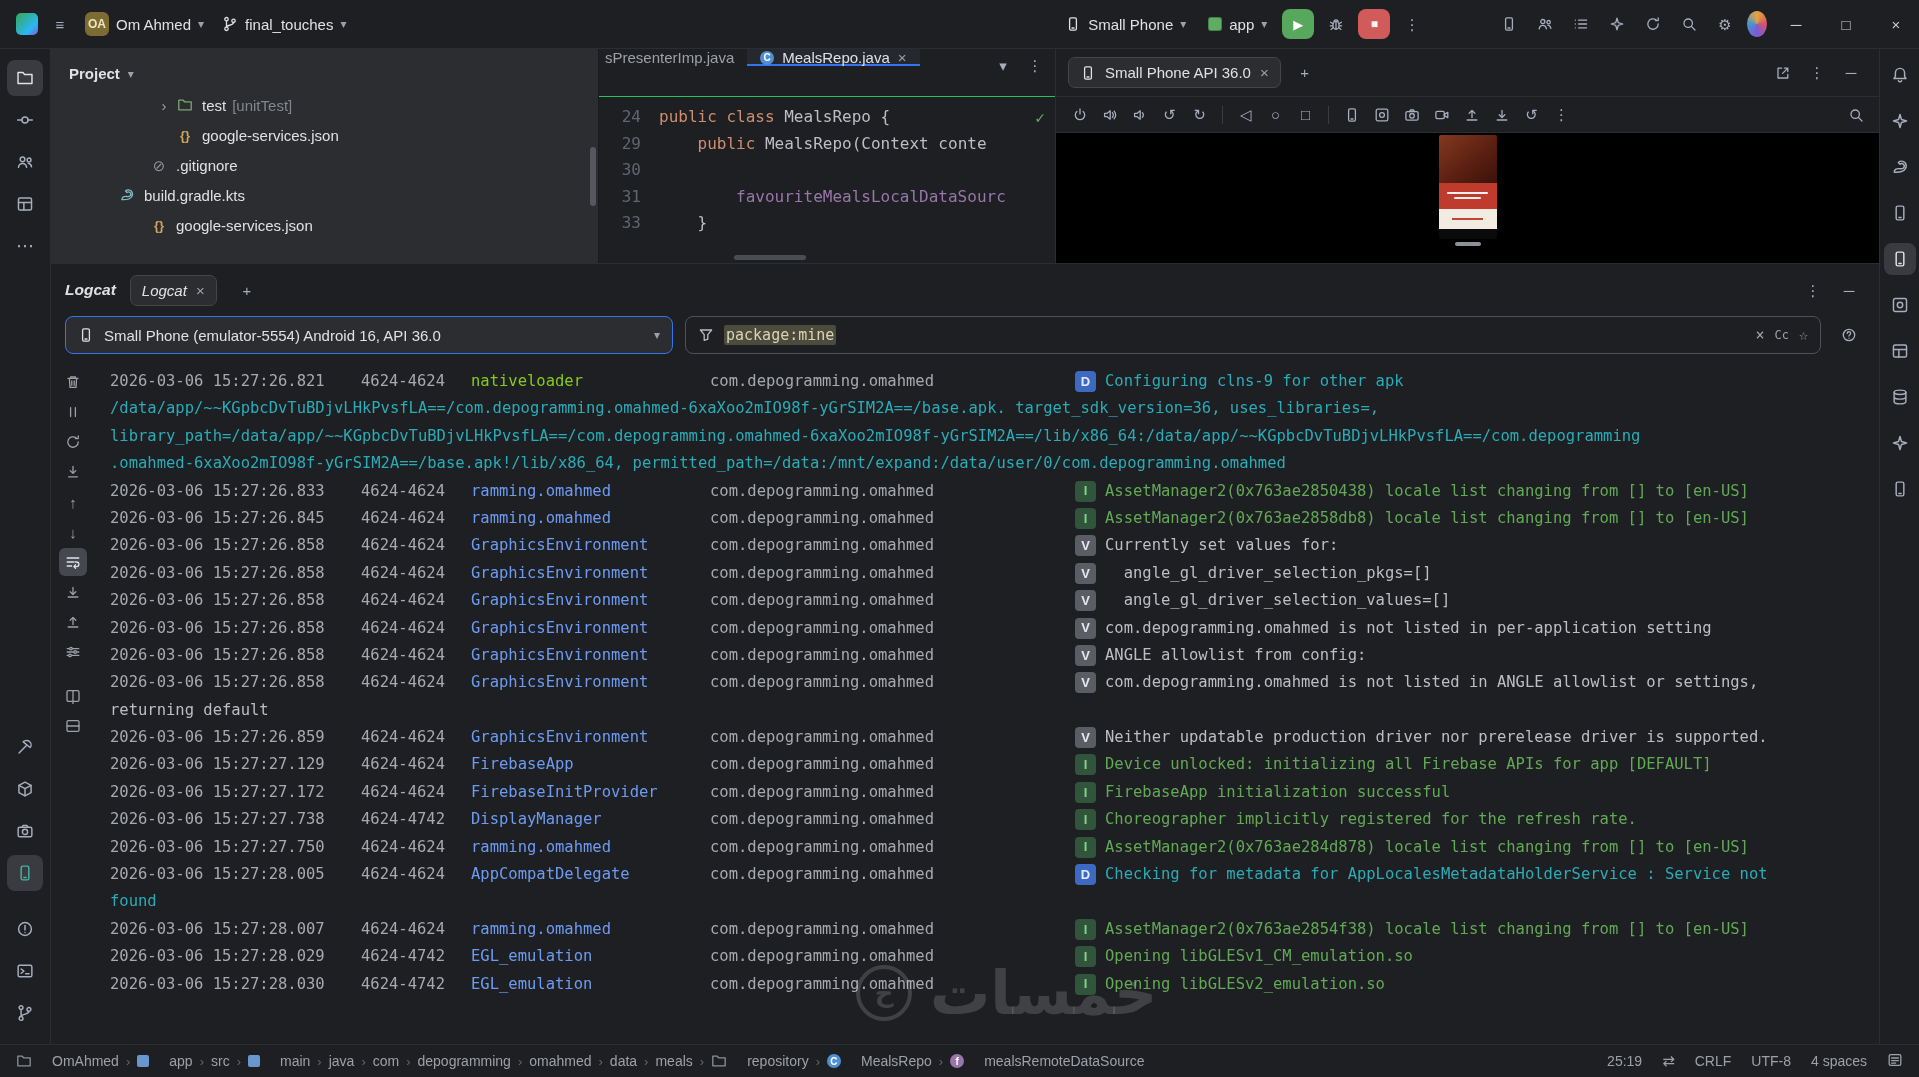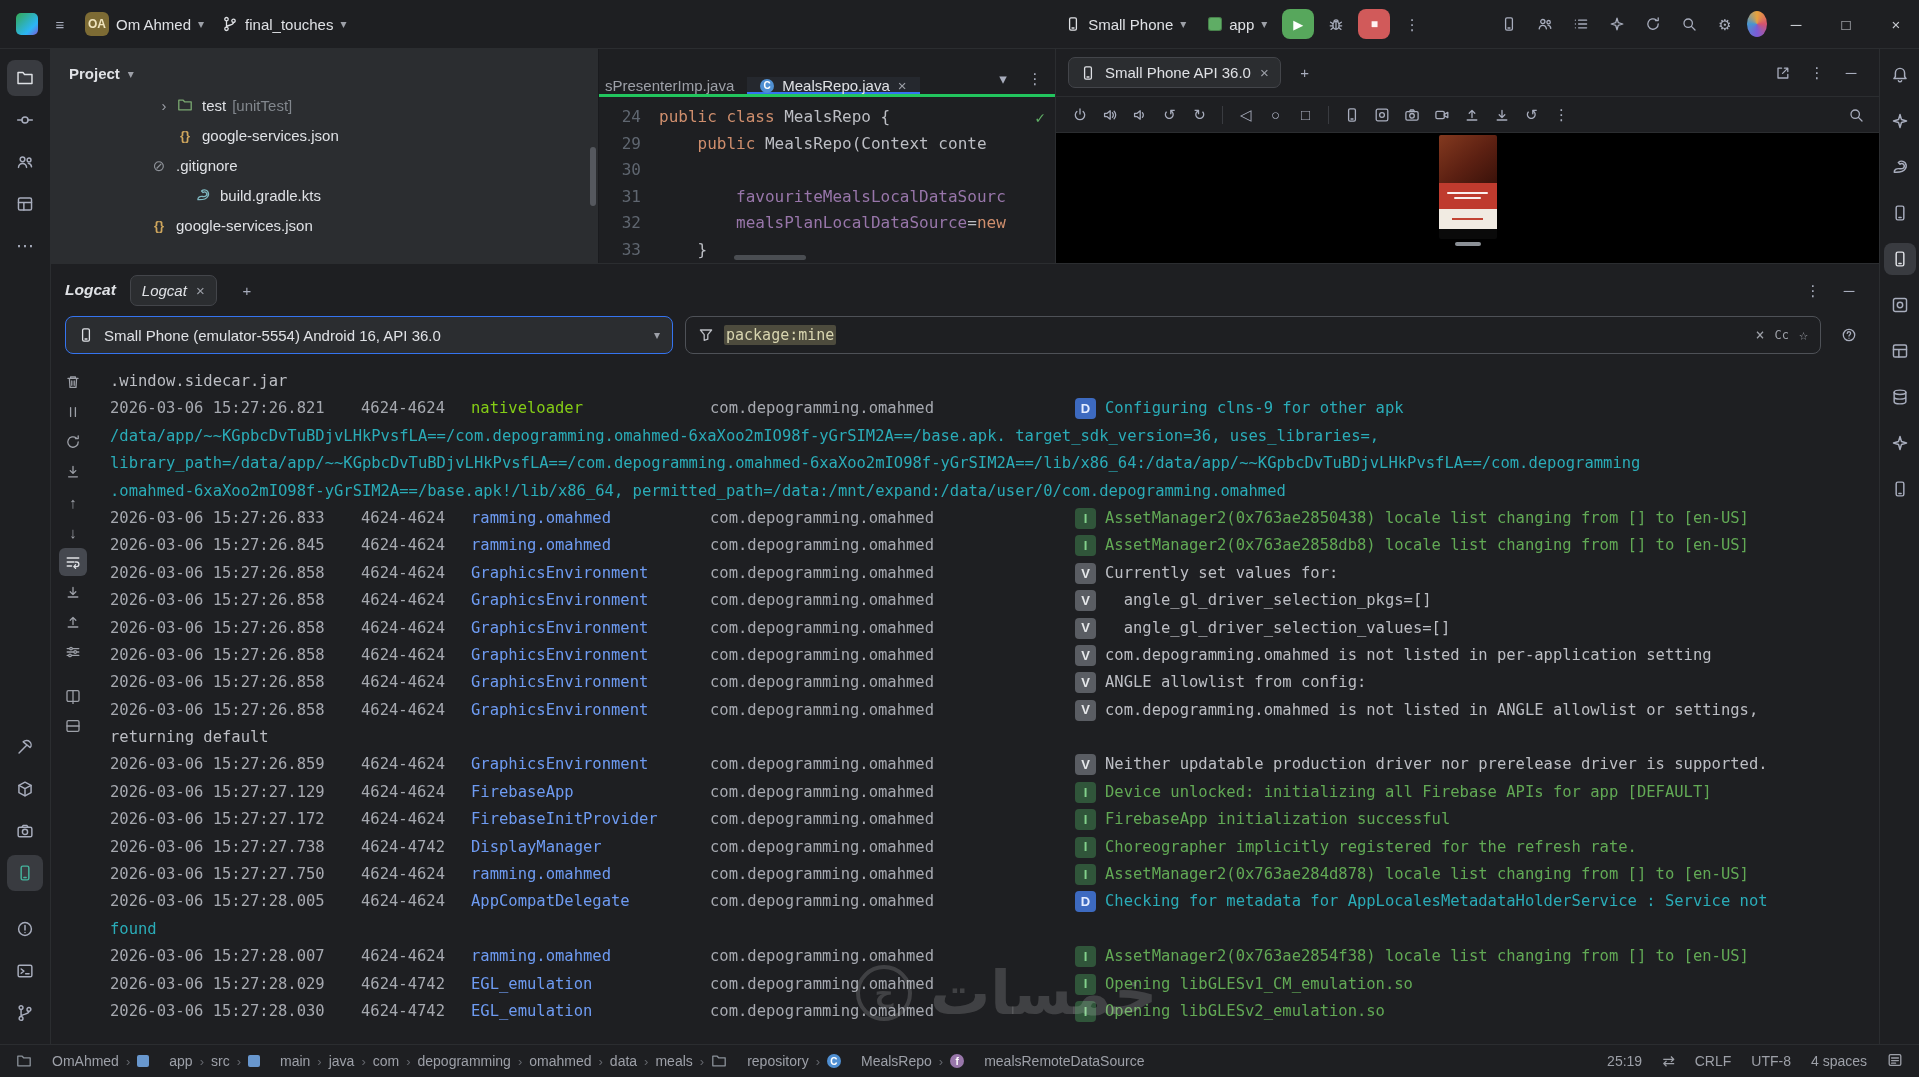--- a/index.html
+++ b/index.html
@@ -51,21 +51,21 @@
   .tree-suffix { color:#82878d; margin-left:6px; }
   .tree .icon[data-name="folder-icon"] { color:#7aa870; }
   .icon[data-name="json-icon"] { color:#d0a75d; font-weight:bold; }
   .icon[data-name="json-icon"] .g { font-size:13px; }
   .icon[data-name="ignored-icon"] { color:#8f939a; }
   .icon[data-name="gradle-file-icon"] { color:#7fb8c0; }
   .proj-scroll { position:absolute; right:2px; top:98px; width:6px; height:59px; border-radius:3px; background:#55585e; }
 
   
   #editor-panel { width:458px; background:#1e1f22; border-left:1px solid #1a1b1e; border-right:1px solid #2b2d30; display:flex; flex-direction:column; position:relative; overflow:hidden; }
-  .ed-tabs { height:48px; display:flex; align-items:flex-end; border-bottom:3px solid #22c55e; overflow:hidden; }
+  .ed-tabs { height:48px; display:flex; align-items:flex-start; border-bottom:1px solid #22c55e; overflow:hidden; }
   .ed-tab { display:flex; align-items:center; gap:8px; padding:0 13px; font-size:15px; color:#9da0a8; white-space:nowrap; }
   .ed-tab.first { padding-left:6px; }
   .ed-tab.active { color:#dfe1e5; background:#25282e; box-shadow:inset 0 -2px 0 #3574f0; }
   .tab-close { color:#9da0a8; font-size:15px; }
   .ed-tab-tools { margin-left:auto; display:flex; align-items:center; padding-right:4px; }
   .ed-body { flex:1; padding-top:7px; font-family:"DejaVu Sans Mono",monospace; font-size:16px; line-height:26.5px; overflow:hidden; position:relative; }
   .cl { display:flex; white-space:pre; }
   .ln { width:60px; flex:none; text-align:right; padding-right:18px; color:#5f6670; }
   .ct { color:#bcbec4; }
   .ct .k { color:#cf8e6d; } .ct .f { color:#9876aa; } .ct .p { color:#bcbec4; }
@@ -484,21 +484,21 @@
               </span>
               <span data-name="tree-item-label">google-services.json</span>
             </div>
             <div class="tree-row" data-name="tree-item--gitignore" style="padding-left:76px">
               <span class="tree-chev" data-name="tree-indent"></span>
               <span class="icon " data-name="ignored-icon">
                 <span class="g">⊘</span>
               </span>
               <span data-name="tree-item-label">.gitignore</span>
             </div>
-            <div class="tree-row" data-name="tree-item-build-gradle-kts" style="padding-left:120px">
+            <div class="tree-row" data-name="tree-item-build-gradle-kts" style="padding-left:44px">
               <span class="tree-chev" data-name="tree-indent"></span>
               <span class="icon " data-name="gradle-file-icon">
                 <svg viewBox="0 0 16 16" fill="none" stroke="currentColor" stroke-width="1.3" stroke-linecap="round" stroke-linejoin="round">
                   <path d="M12.6 4.3c-1.7-1.7-4.4-1.8-6.1-.3l1.5 1.5c1-.8 2.3-.7 3.1.1.9.9.9 2.3 0 3.2-1.9 1.9-4.6-.4-7 1.3-.8.6-1.3 1.5-1.2 2.6h1.7c2.4 0 6.7-.6 8.2-3.2 1-1.7.9-3.7-.2-5.2z"></path>
                 </svg>
               </span>
               <span data-name="tree-item-label">build.gradle.kts</span>
             </div>
             <div class="tree-row" data-name="tree-item-google-services-json" style="padding-left:76px">
               <span class="tree-chev" data-name="tree-indent"></span>
@@ -535,21 +535,20 @@
                 </span>
               </button>
             </div>
           </div>
         <div class="ed-body" data-name="editor-code-area">
           <div id="code-lines" data-name="code-lines">
               <div class="cl" data-name="code-line"><span class="ln" data-name="line-number">24</span><span class="ct"><span class="k">public class </span><span class="p">MealsRepo {</span></span></div>
               <div class="cl" data-name="code-line"><span class="ln" data-name="line-number">29</span><span class="ct"><span class="p">    </span><span class="k">public </span><span class="p">MealsRepo(Context conte</span></span></div>
               <div class="cl" data-name="code-line"><span class="ln" data-name="line-number">30</span></div>
               <div class="cl" data-name="code-line"><span class="ln" data-name="line-number">31</span><span class="ct"><span class="p">        </span><span class="f">favouriteMealsLocalDataSourc</span></span></div>
-              <div class="cl" data-name="code-line"><span class="ln" data-name="line-number">32</span><span class="ct"><span class="p">        </span><span class="f">mealsPlanLocalDataSource</span><span class="p">=</span><span class="k">new</span></span></div>
               <div class="cl" data-name="code-line"><span class="ln" data-name="line-number">33</span><span class="ct"><span class="p">    }</span></span></div>
             </div>
           <span class="ed-check" data-name="inspections-ok-icon">✓</span>
           <div class="ed-hscroll" data-name="editor-horizontal-scrollbar"></div>
         </div>
       </section>
 
       <section id="devices-panel" data-name="running-devices-tool-window">
         <div class="dev-tabs" data-name="running-devices-tab-bar">
           <button class="tab-chip" data-name="device-tab">
@@ -865,21 +864,20 @@
             <button class="ltb" data-name="split-down-button">
               <span class="icon " data-name="split-down-icon">
                 <svg viewBox="0 0 16 16" fill="none" stroke="currentColor" stroke-width="1.3" stroke-linecap="round" stroke-linejoin="round">
                   <rect x="2" y="2.6" width="12" height="10.8" rx="1.4"></rect>
                   <path d="M2 8h12"></path>
                 </svg>
               </span>
             </button>
           </div>
         <div class="log-rows" id="logcat-rows" data-name="logcat-output">
-            <div class="lw msg-V" data-name="log-entry-continuation">.window.sidecar.jar</div>
             <div class="lr" data-name="log-entry"><span class="c-time" data-name="log-timestamp">2026-03-06 15:27:26.821</span><span class="c-pid" data-name="log-pid-tid">4624-4624</span><span class="c-tag tag-gray" data-name="log-tag">nativeloader</span><span class="c-pkg" data-name="log-package">com.depogramming.omahmed</span><span class="c-badge"><span class="badge badge-D" data-name="log-level-badge">D</span></span><span class="c-msg msg-D" data-name="log-message">Configuring clns-9 for other apk</span></div>
             <div class="lw msg-D" data-name="log-entry-continuation">/data/app/~~KGpbcDvTuBDjvLHkPvsfLA==/com.depogramming.omahmed-6xaXoo2mIO98f-yGrSIM2A==/base.apk. target_sdk_version=36, uses_libraries=,</div>
             <div class="lw msg-D" data-name="log-entry-continuation">library_path=/data/app/~~KGpbcDvTuBDjvLHkPvsfLA==/com.depogramming.omahmed-6xaXoo2mIO98f-yGrSIM2A==/lib/x86_64:/data/app/~~KGpbcDvTuBDjvLHkPvsfLA==/com.depogramming</div>
             <div class="lw msg-D" data-name="log-entry-continuation">.omahmed-6xaXoo2mIO98f-yGrSIM2A==/base.apk!/lib/x86_64, permitted_path=/data:/mnt/expand:/data/user/0/com.depogramming.omahmed</div>
             <div class="lr" data-name="log-entry"><span class="c-time" data-name="log-timestamp">2026-03-06 15:27:26.833</span><span class="c-pid" data-name="log-pid-tid">4624-4624</span><span class="c-tag tag-blue" data-name="log-tag">ramming.omahmed</span><span class="c-pkg" data-name="log-package">com.depogramming.omahmed</span><span class="c-badge"><span class="badge badge-I" data-name="log-level-badge">I</span></span><span class="c-msg msg-I" data-name="log-message">AssetManager2(0x763ae2850438) locale list changing from [] to [en-US]</span></div>
             <div class="lr" data-name="log-entry"><span class="c-time" data-name="log-timestamp">2026-03-06 15:27:26.845</span><span class="c-pid" data-name="log-pid-tid">4624-4624</span><span class="c-tag tag-blue" data-name="log-tag">ramming.omahmed</span><span class="c-pkg" data-name="log-package">com.depogramming.omahmed</span><span class="c-badge"><span class="badge badge-I" data-name="log-level-badge">I</span></span><span class="c-msg msg-I" data-name="log-message">AssetManager2(0x763ae2858db8) locale list changing from [] to [en-US]</span></div>
             <div class="lr" data-name="log-entry"><span class="c-time" data-name="log-timestamp">2026-03-06 15:27:26.858</span><span class="c-pid" data-name="log-pid-tid">4624-4624</span><span class="c-tag tag-blue" data-name="log-tag">GraphicsEnvironment</span><span class="c-pkg" data-name="log-package">com.depogramming.omahmed</span><span class="c-badge"><span class="badge badge-V" data-name="log-level-badge">V</span></span><span class="c-msg msg-V" data-name="log-message">Currently set values for:</span></div>
             <div class="lr" data-name="log-entry"><span class="c-time" data-name="log-timestamp">2026-03-06 15:27:26.858</span><span class="c-pid" data-name="log-pid-tid">4624-4624</span><span class="c-tag tag-blue" data-name="log-tag">GraphicsEnvironment</span><span class="c-pkg" data-name="log-package">com.depogramming.omahmed</span><span class="c-badge"><span class="badge badge-V" data-name="log-level-badge">V</span></span><span class="c-msg msg-V" data-name="log-message">  angle_gl_driver_selection_pkgs=[]</span></div>
             <div class="lr" data-name="log-entry"><span class="c-time" data-name="log-timestamp">2026-03-06 15:27:26.858</span><span class="c-pid" data-name="log-pid-tid">4624-4624</span><span class="c-tag tag-blue" data-name="log-tag">GraphicsEnvironment</span><span class="c-pkg" data-name="log-package">com.depogramming.omahmed</span><span class="c-badge"><span class="badge badge-V" data-name="log-level-badge">V</span></span><span class="c-msg msg-V" data-name="log-message">  angle_gl_driver_selection_values=[]</span></div>
             <div class="lr" data-name="log-entry"><span class="c-time" data-name="log-timestamp">2026-03-06 15:27:26.858</span><span class="c-pid" data-name="log-pid-tid">4624-4624</span><span class="c-tag tag-blue" data-name="log-tag">GraphicsEnvironment</span><span class="c-pkg" data-name="log-package">com.depogramming.omahmed</span><span class="c-badge"><span class="badge badge-V" data-name="log-level-badge">V</span></span><span class="c-msg msg-V" data-name="log-message">com.depogramming.omahmed is not listed in per-application setting</span></div>

